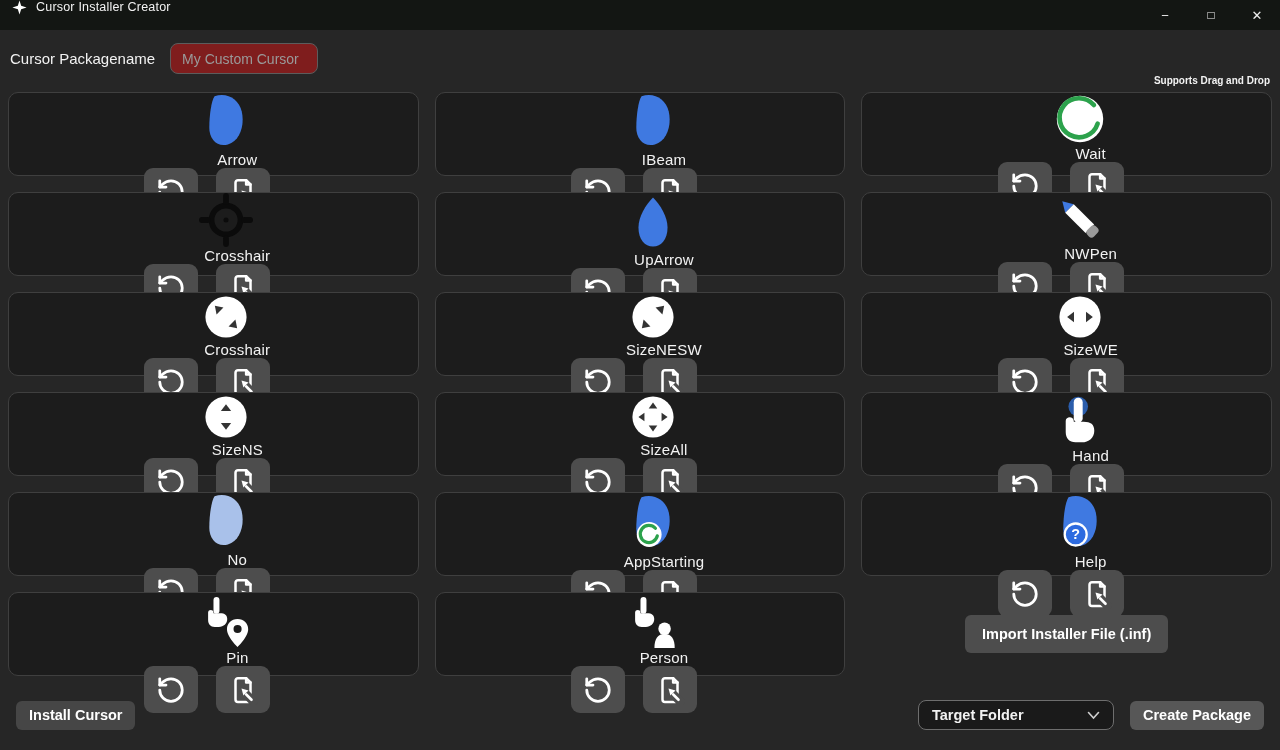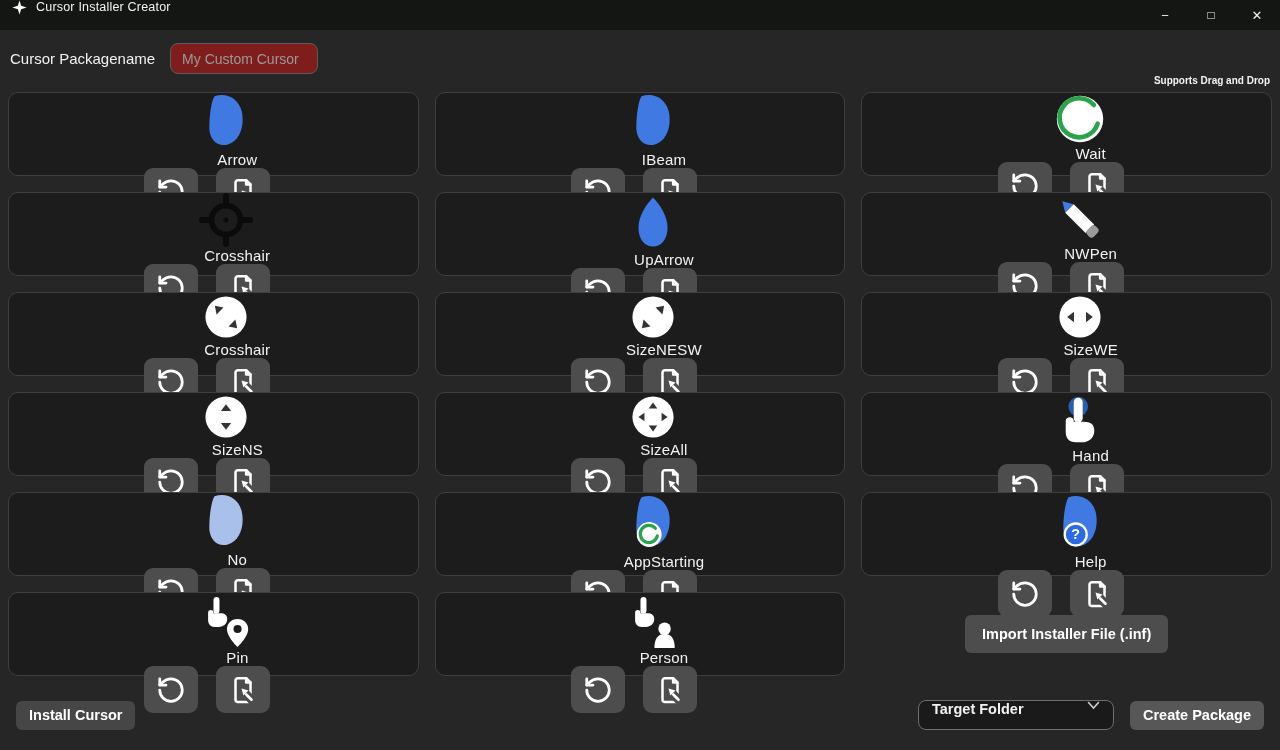--- a/index.html
+++ b/index.html
@@ -37,21 +37,21 @@
   .wide-btn { height: 38px; padding: 0 17px; background: var(--button-bg, #4d4d4d); color: #fff; border: none;
               border-radius: 6px; font-size: 14.5px; font-weight: 600; font-family: inherit; cursor: pointer; }
   
   .footer { display: flex; align-items: center; margin-top: 24px; padding: 0 8px; }
   .footer-btn { height: 29px; padding: 0 13px; border: none; border-radius: 6px; color: #fff; font-size: 14.5px;
                 font-weight: 600; font-family: inherit; cursor: pointer; }
   .install { background: #464646; }
   .create { background: #575757; }
   .footer-right { margin-left: auto; display: flex; align-items: center; gap: 16px; }
   .select { width: 196px; height: 30px; border: 1px solid #6e6e6e; border-radius: 8px; background: #1a1a1a;
-            display: flex; align-items: flex-start; justify-content: space-between; padding: 0 13px;
+            display: flex; align-items: center; justify-content: space-between; padding: 0 13px;
             font-size: 14.5px; font-weight: 600; cursor: pointer; }
 </style>
 </head>
 <body>
 
 <div class="titlebar">
   <span class="appicon">
     <svg width="15" height="15" viewBox="0 0 18 18">
         <path d="M9 0.5 L11 7 L17.5 9 L11 11 L9 17.5 L7 11 L0.5 9 L7 7 Z" fill="#fff"></path>
       </svg>

